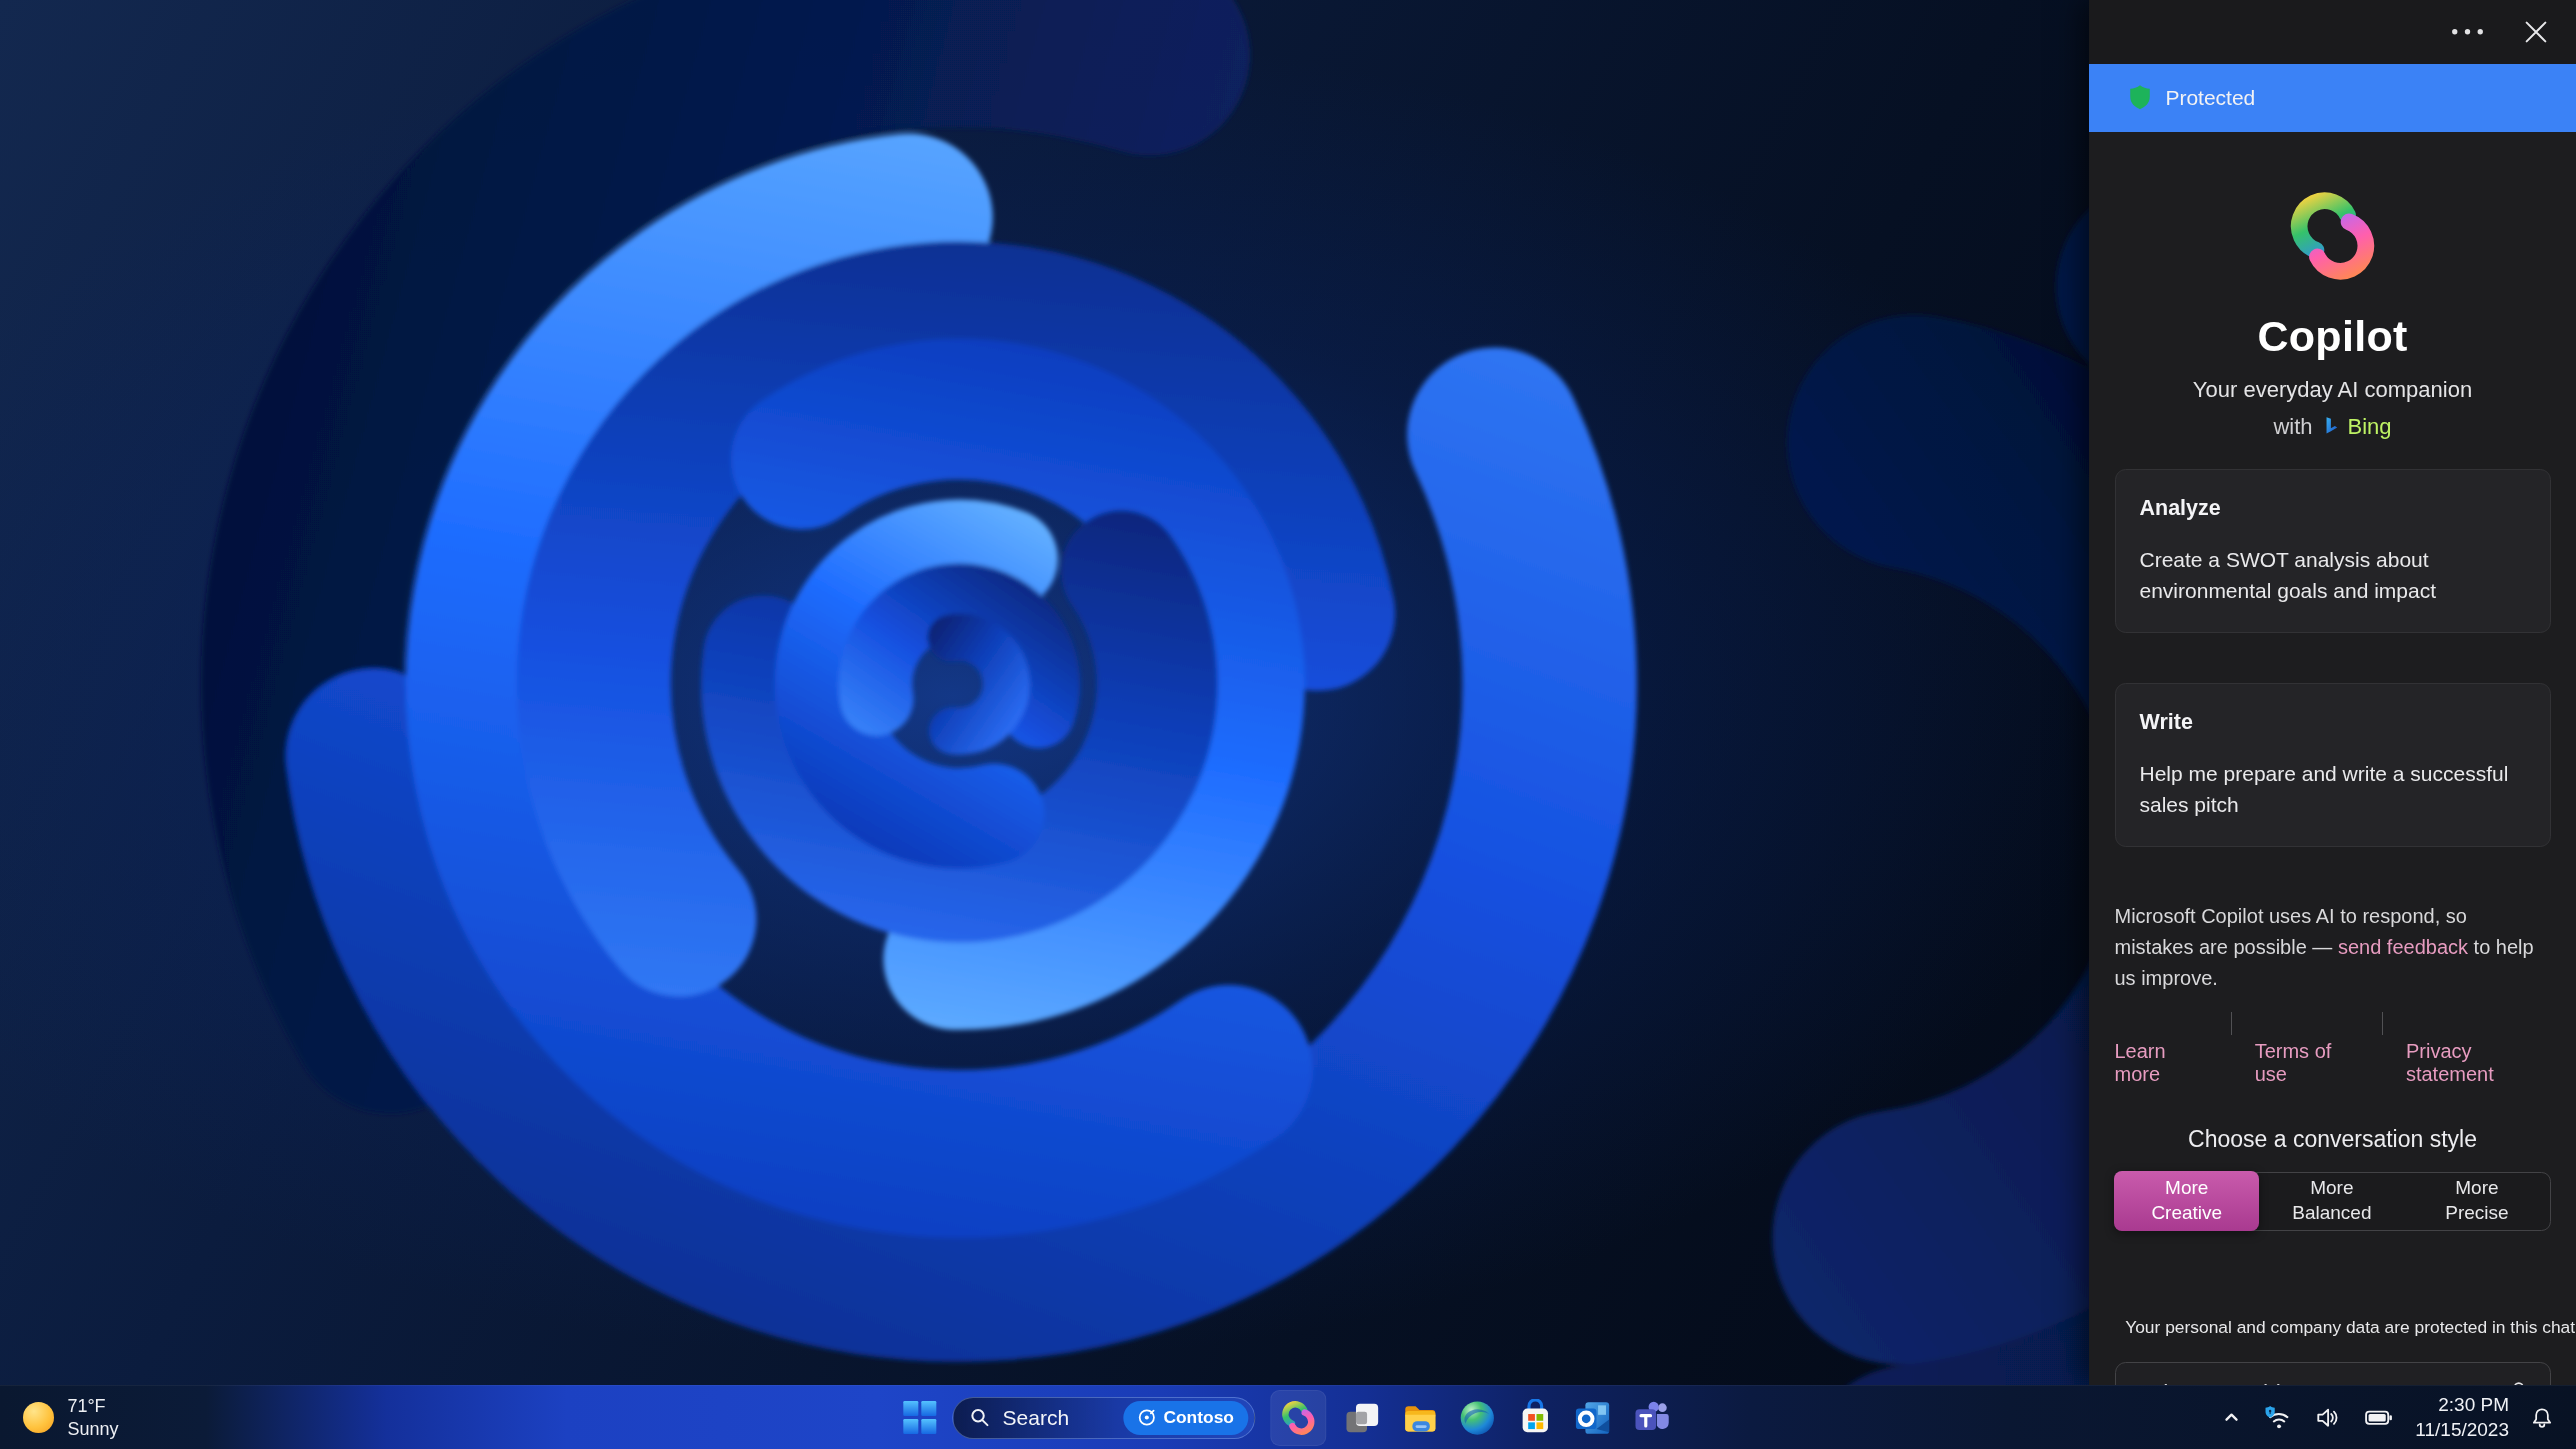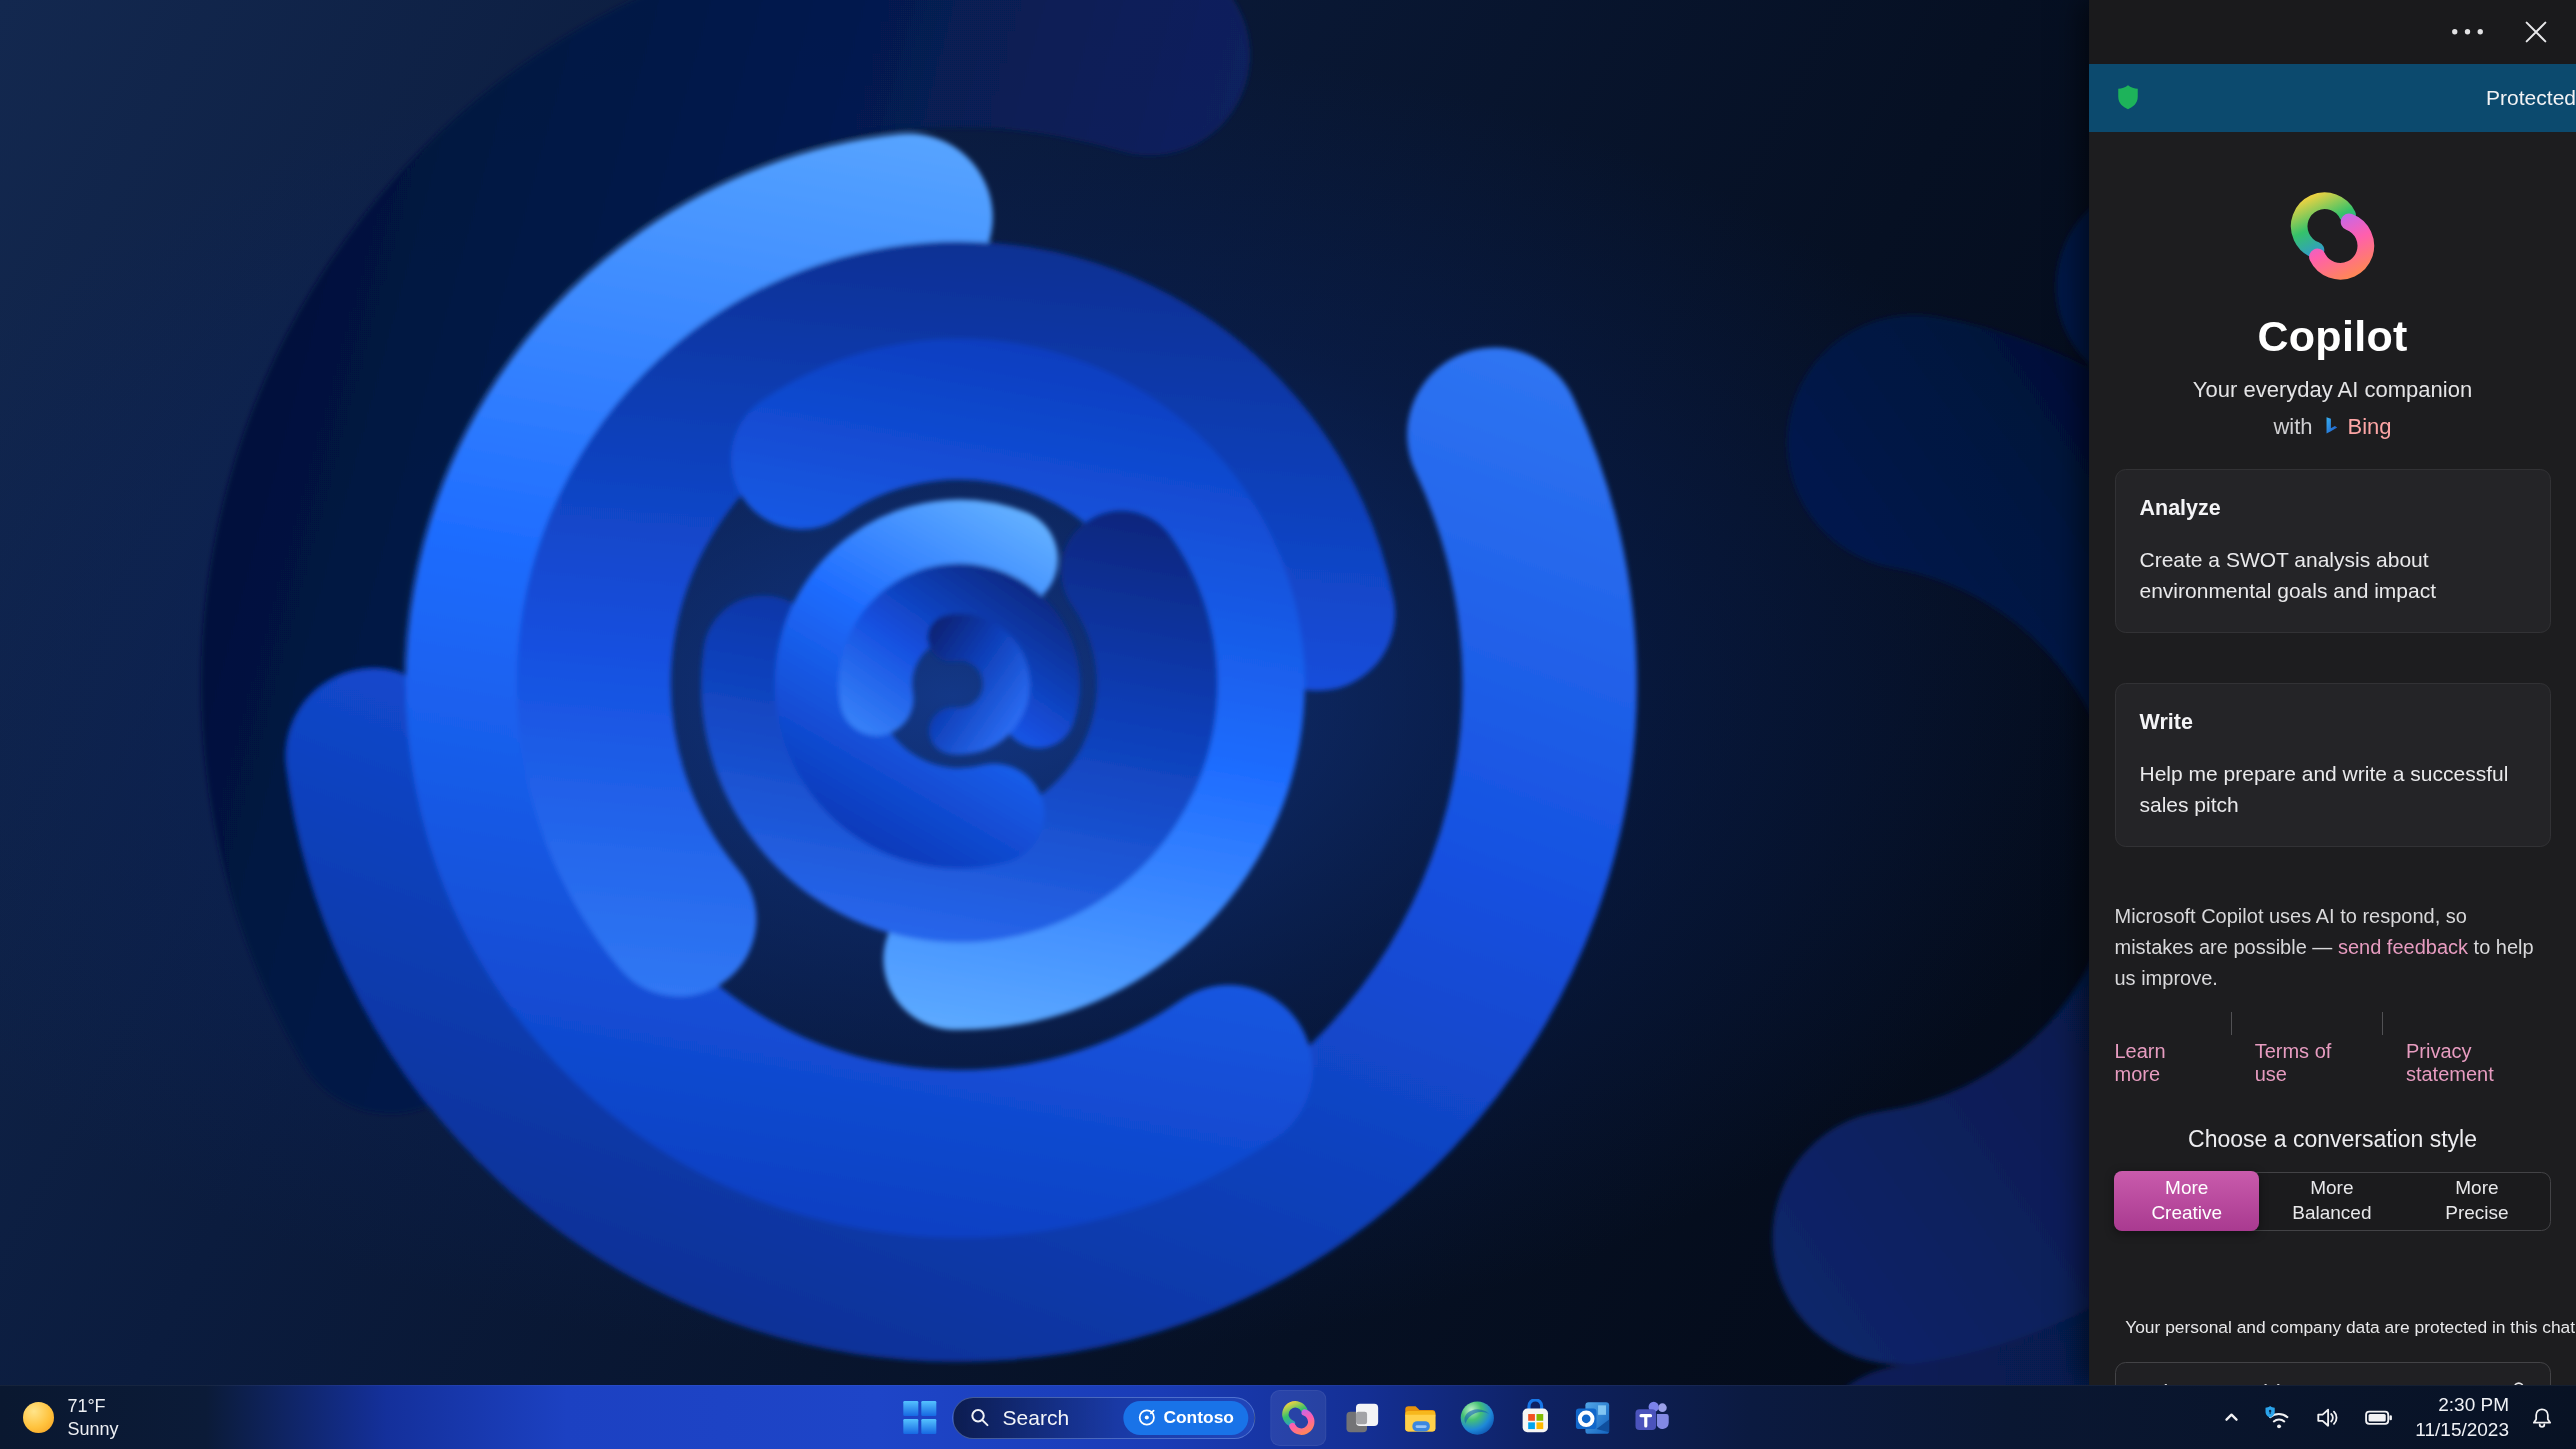--- a/index.html
+++ b/index.html
@@ -35,28 +35,28 @@
   .copilot-chip{width:56px;height:56px;border-radius:9.4px;background:rgba(255,255,255,.08);
     border:0.7px solid rgba(255,255,255,.06);display:flex;align-items:center;justify-content:center;}
   .tb-right{position:absolute;right:0;top:0;bottom:0;display:flex;align-items:center;gap:19px;padding-right:20px;}
   .clock{display:flex;flex-direction:column;align-items:flex-end;line-height:1.3;color:#f0f2f6;font-size:19px;}
 
   
   .panel{position:absolute;top:0;right:0;width:487px;height:1385px;background:#1d1d1f;
     box-shadow:-8px 0 27px rgba(0,0,0,.55);display:flex;flex-direction:column;}
   .panel-topbar{height:64px;background:#1a1a1c;display:flex;align-items:center;
     justify-content:flex-end;gap:39px;padding-right:28px;flex:0 0 auto;}
-  .protected-row{height:68px;background:#0c4a6e;display:flex;align-items:center;gap:13.4px;
-    padding-left:27px;flex:0 0 auto;justify-content:space-between;}
+  .protected-row{height:68px;background:#3b82f6;display:flex;align-items:center;gap:13.4px;
+    padding-left:39px;flex:0 0 auto;}
   .protected-row .txt{color:#f2f2f4;font-size:21px;}
   .panel-body{flex:1;padding:0 25.5px;display:flex;flex-direction:column;align-items:center;}
   .brand-title{margin-top:27px;color:#fff;font-size:43px;font-weight:700;letter-spacing:0.3px;}
   .brand-sub{margin-top:16px;color:#e4e4e6;font-size:22px;}
   .with-bing{margin-top:10.7px;display:flex;align-items:center;gap:8px;color:#cfcfd2;font-size:22px;}
-  .with-bing .bing-name{color:#fca5a5;}
+  .with-bing .bing-name{color:#bef264;}
   .card{width:100%;background:#242427;border:0.7px solid #323235;border-radius:10.7px;
     padding:25.5px 24px;color:#e9e9eb;}
   .card .card-title{font-size:21.5px;font-weight:700;color:#f4f4f6;}
   .card .card-body{margin-top:23px;font-size:21px;line-height:1.5;}
   .card.write{margin-top:50px;}
   .card.analyze{margin-top:29.5px;}
   .disclaimer{margin-top:54px;width:100%;color:#d8d8da;font-size:20px;line-height:1.55;}
   .pink{color:#e79cc0;margin-top:28px;}
   .footer-links{margin-top:17.4px;width:100%;display:flex;align-items:flex-start;font-size:20px;}
   .footer-links .sep{width:1.3px;height:23px;background:#515154;margin:0 23px;}

